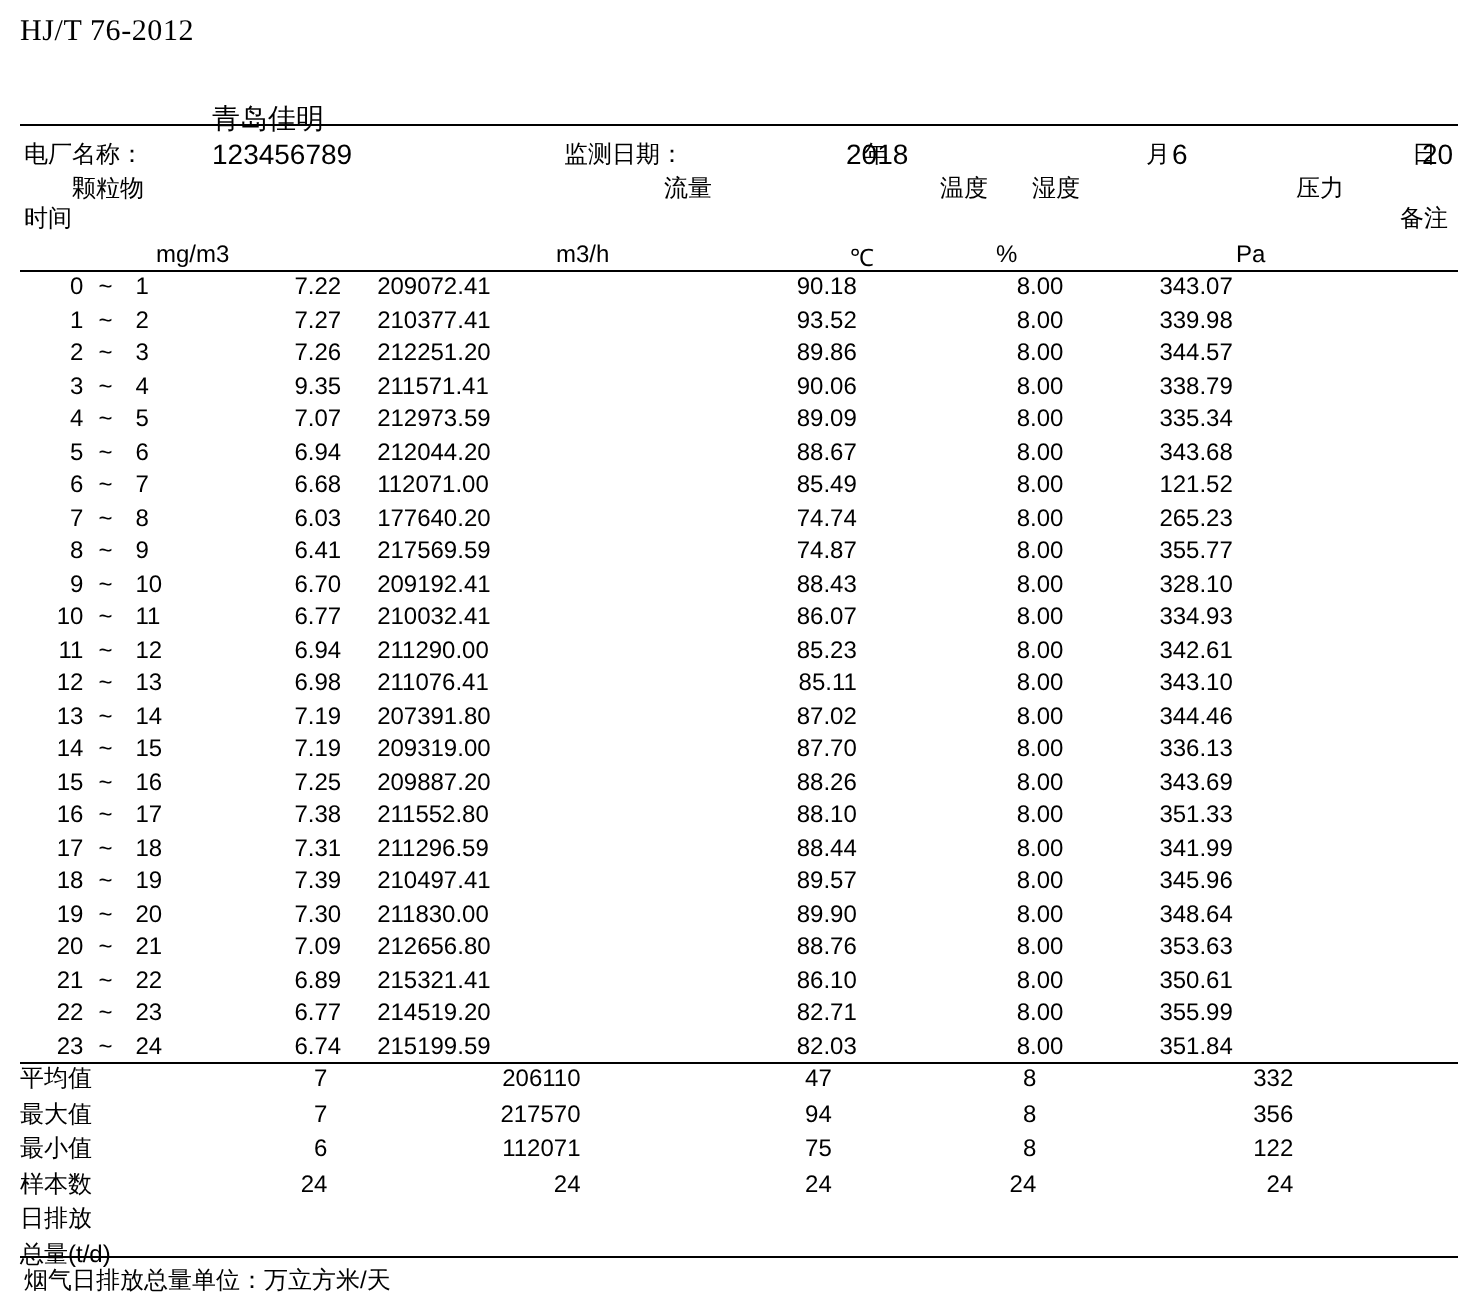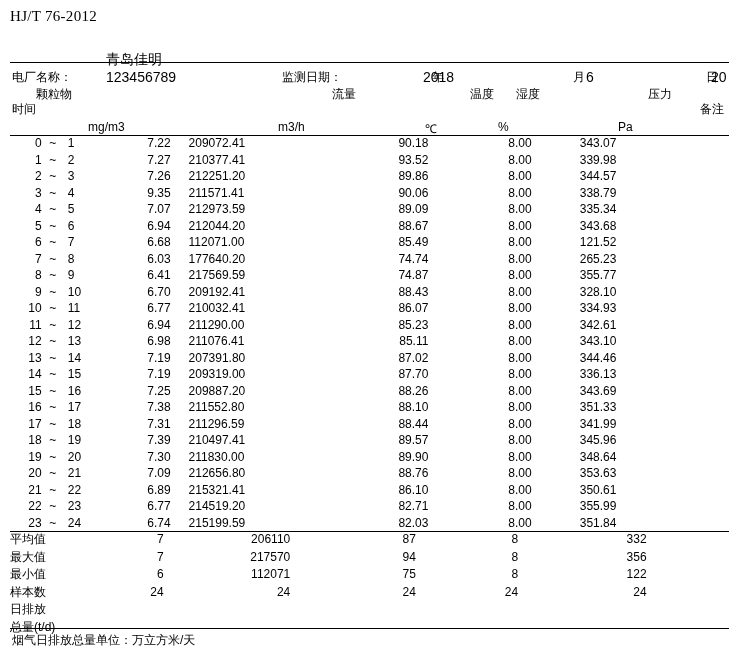--- a/index.html
+++ b/index.html
@@ -81,21 +81,21 @@
   
   .ch-particle { left: 36px; top: 86px; }
   .ch-time     { left: 12px; top: 101px; }
   .ch-flow     { left: 332px; top: 86px; }
   .ch-temp     { left: 470px; top: 86px; }
   .ch-hum      { left: 516px; top: 86px; }
   .ch-press    { left: 648px; top: 86px; }
   .ch-remark   { left: 700px; top: 101px; }
 
   
-  .u-particle { left: 78px; top: 120px; margin-left: 10px; }
+  .u-particle { left: 78px; top: 120px; }
   .u-flow     { left: 278px; top: 120px; }
   .u-temp     { left: 425px; top: 120px; }
   .u-hum      { left: 498px; top: 120px; }
   .u-press    { left: 618px; top: 120px; }
 
   
   table.data {
     position: absolute;
     left: 10px;
     top: 135px;
@@ -457,21 +457,21 @@
   </table>
 
   <div class="row-line" id="summary-divider" style="top:531px;"></div>
 
   <table class="summary">
     <tbody id="summary-body">
         <tr>
           <td class="s-lbl">平均值</td>
           <td class="s-pm">7</td>
           <td class="s-fl">206110</td>
-          <td class="s-tp">87</td>
+          <td class="s-tp">47</td>
           <td class="s-hu">8</td>
           <td class="s-pr">332</td>
           <td class="s-rm"></td>
         </tr>
         <tr>
           <td class="s-lbl">最大值</td>
           <td class="s-pm">7</td>
           <td class="s-fl">217570</td>
           <td class="s-tp">94</td>
           <td class="s-hu">8</td>

